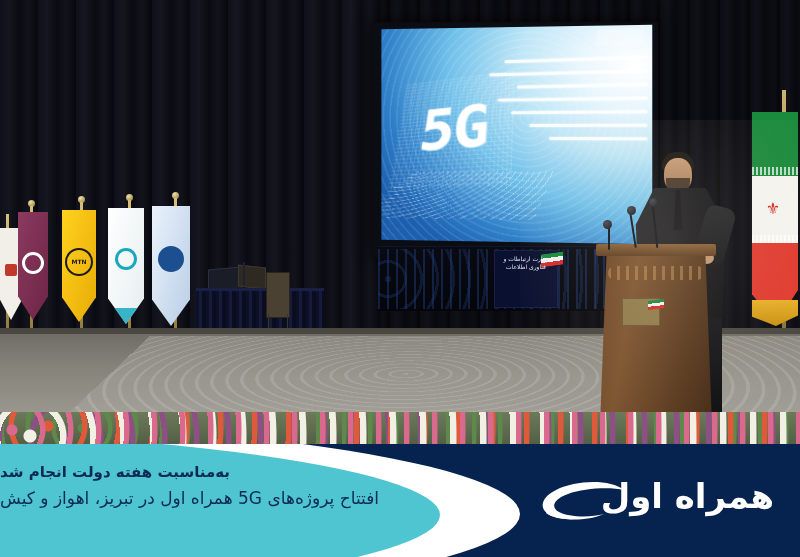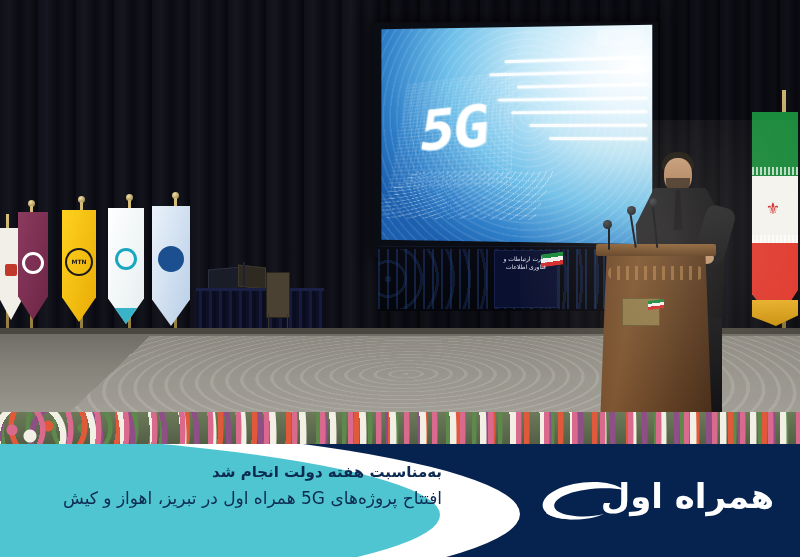--- a/index.html
+++ b/index.html
@@ -171,22 +171,22 @@
       background:radial-gradient(ellipse at 45% 35%, rgba(255,240,210,.12) 0%, rgba(255,240,210,0) 70%);
       pointer-events:none;}
 
   
   #banner{position:absolute;left:0;top:444px;width:800px;height:113px;
       background:#06224e;overflow:hidden;}
   .b-white{position:absolute;left:-240px;top:-30px;width:760px;height:200px;
       background:#ffffff;border-radius:0 100% 100% 0/0 50% 50% 0;}
   .b-teal{position:absolute;left:-260px;top:-18px;width:700px;height:178px;
       background:#4fc5d1;border-radius:0 100% 100% 0/0 50% 50% 0;}
-  .b-text{position:absolute;left:12px;top:16px;width:430px;
-      direction:rtl;text-align:right;color:#0d2a52;}
+  .b-text{position:absolute;left:0;top:16px;width:430px;
+      direction:rtl;text-align:left;color:#0d2a52;}
   .b-l1{font-size:15px;font-weight:bold;line-height:24px;}
   .b-l2{font-size:17px;font-weight:normal;line-height:28px;}
   .logo-wrap{position:absolute;right:18px;top:28px;width:250px;height:62px;}
   .logo-word{position:absolute;right:8px;top:4px;color:#fff;font-size:34px;font-weight:bold;
       direction:rtl;letter-spacing:1px;font-family:"DejaVu Sans",sans-serif;}
   .logo-swoosh{position:absolute;left:6px;top:8px;width:92px;height:46px;}
 </style>
 </head>
 <body>
 

